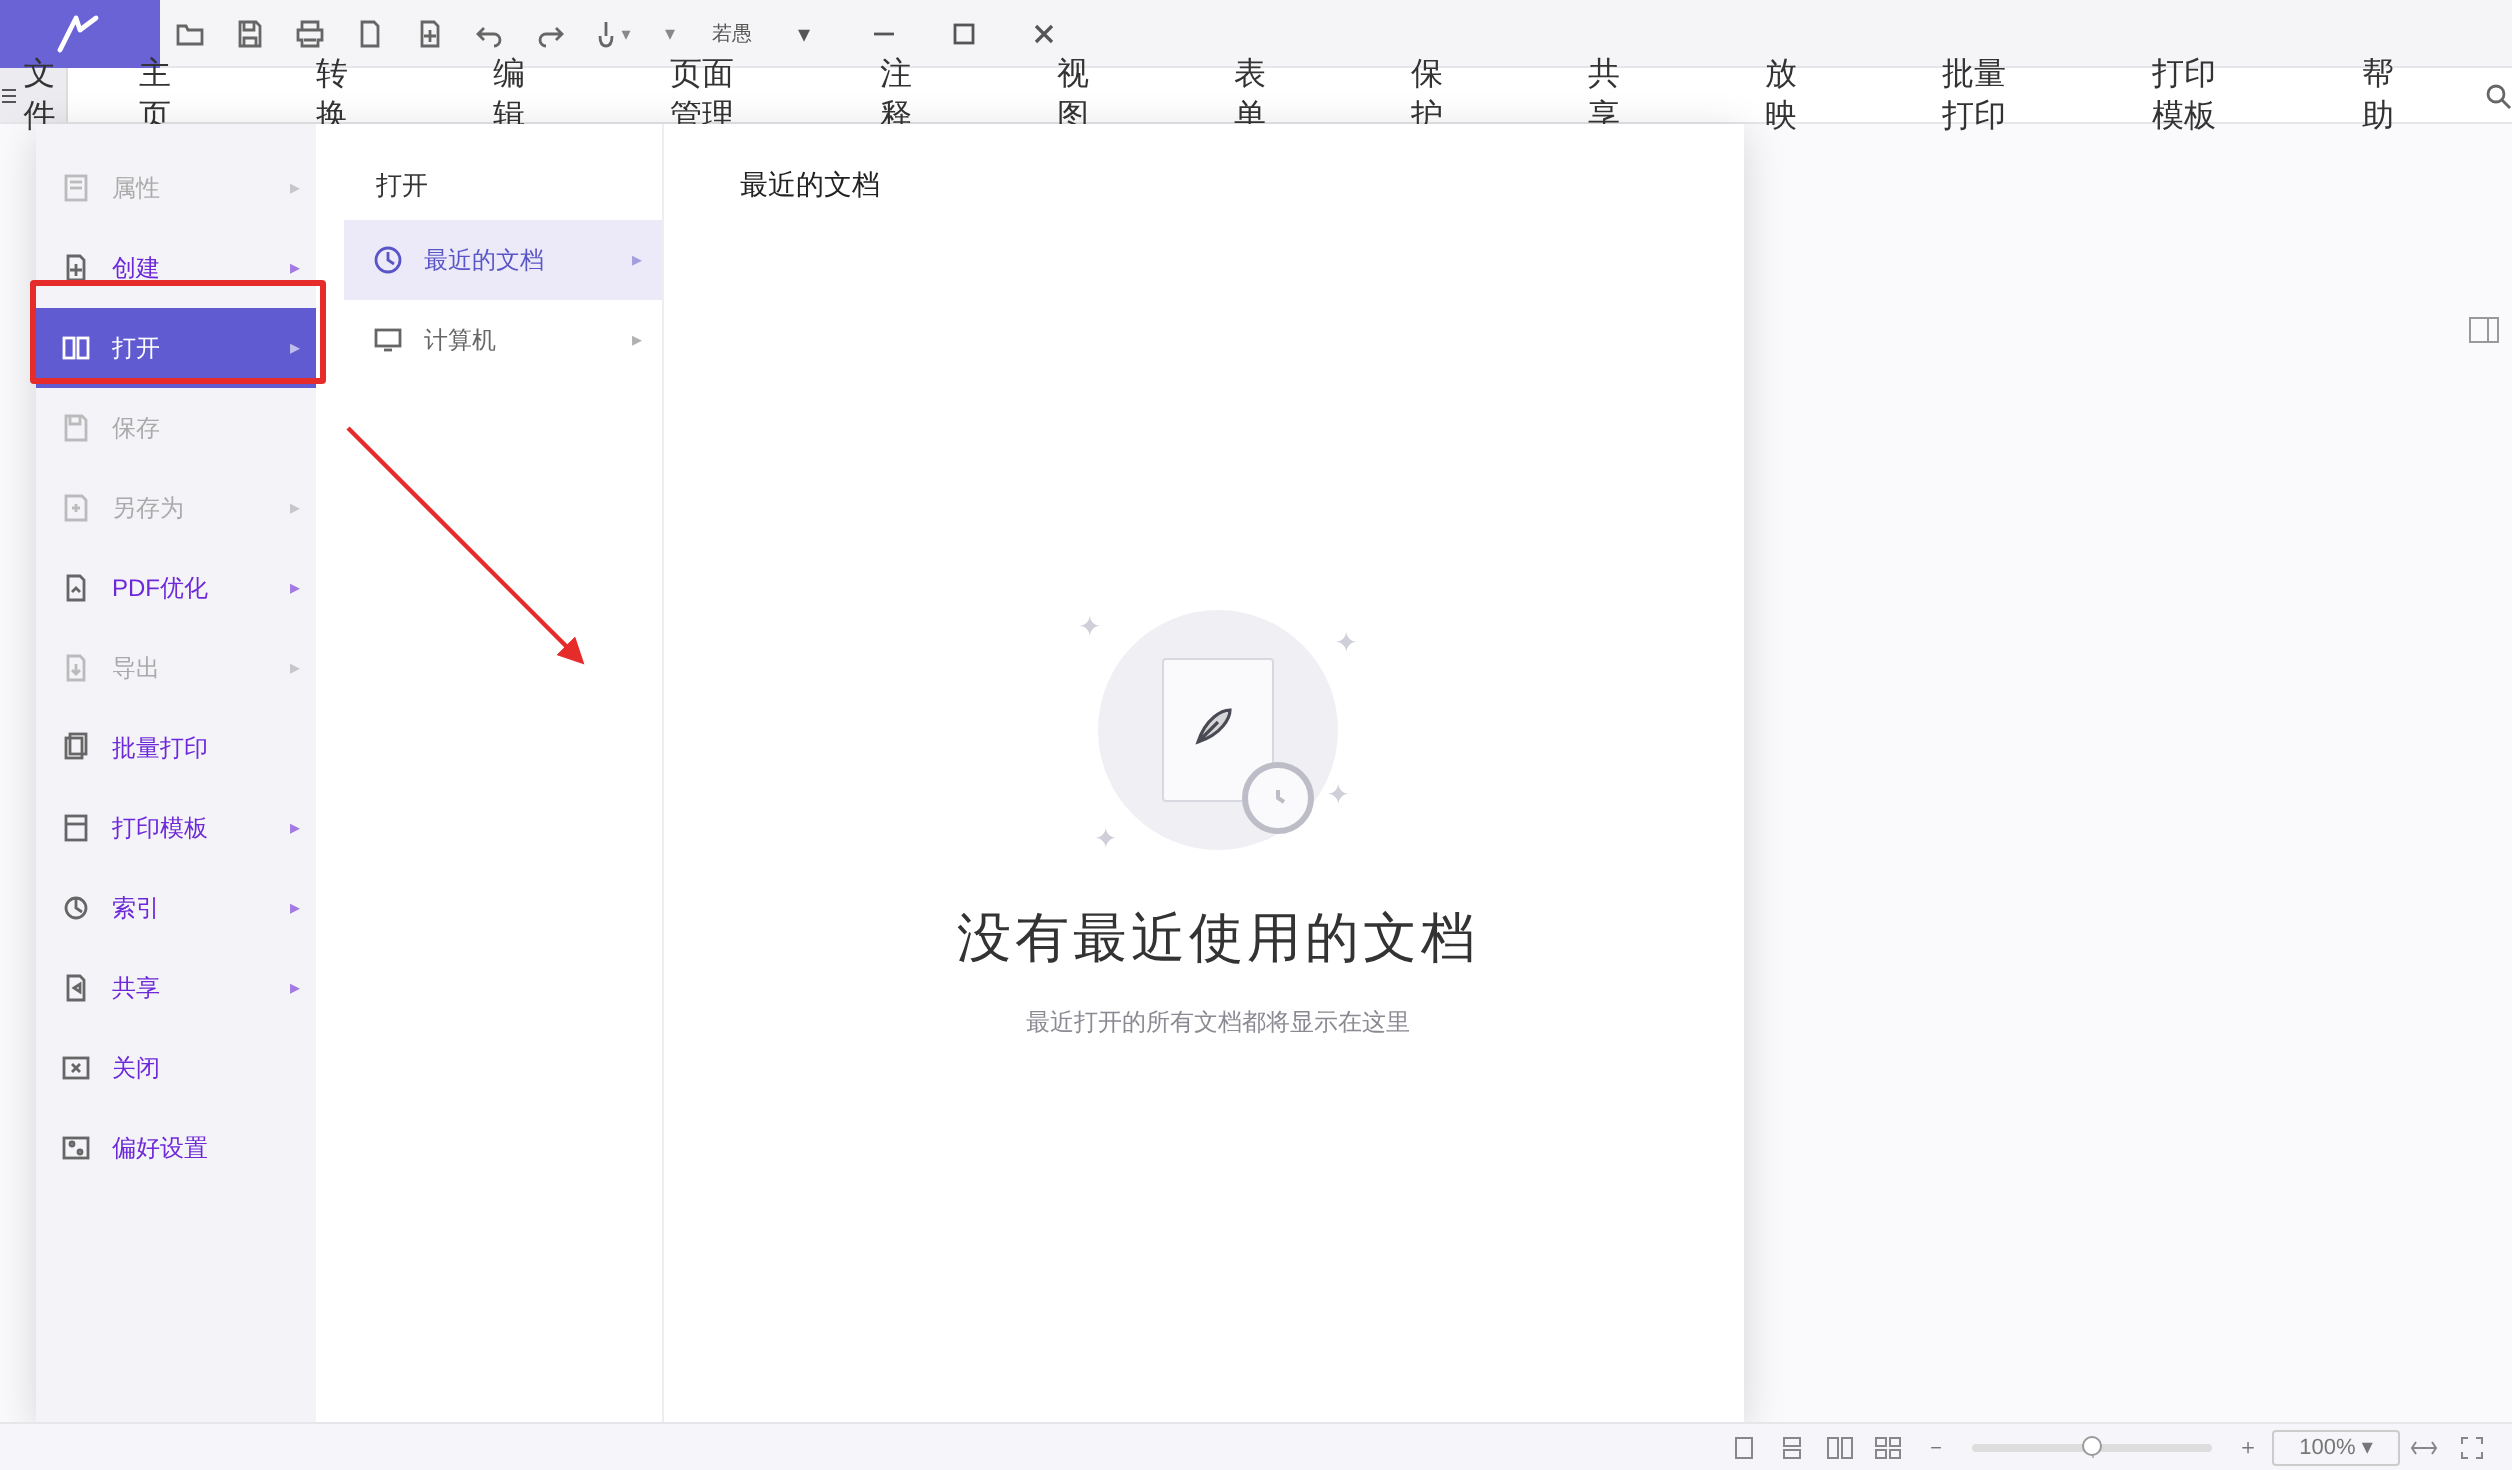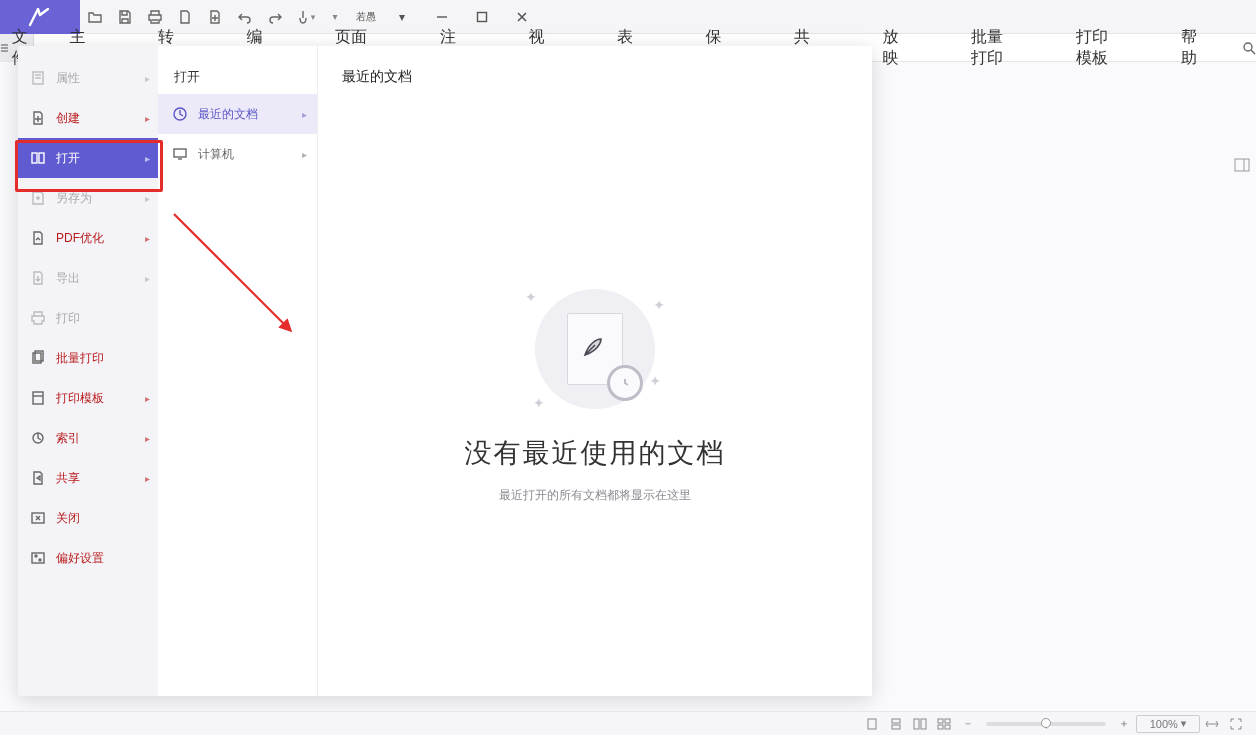--- a/index.html
+++ b/index.html
@@ -36,28 +36,29 @@
   }
   .ribbon-tab {
     padding:0 36px; display:flex;align-items:center; color:#333;
   }
   .ribbon-search {
     width:28px;display:flex;align-items:center;justify-content:center;color:#888;margin-left:8px;
   }
 
   
   .backstage {
-    position:absolute; left:18px; top:46px; width:854px; height:650px;
+    position:absolute; left:18px; top:62px; width:854px; height:650px;
     background:#fff; box-shadow:0 4px 20px rgba(0,0,0,.15);
     display:flex;
+    gap:14px;
   }
   .bs-col1 { width:140px; background:#f4f4f8; display:flex; flex-direction:column; padding-top:12px;}
   .bs-item {
     height:40px; display:flex; align-items:center; padding-left:12px; gap:10px;
-    font-size:12px; color:#b91c1c; position:relative;
+    font-size:12px; color:#6d28d9; position:relative;
   }
   .bs-item.disabled { color:#aaa;}
   .bs-item.active { background:#605bd1; color:#fff;}
   .bs-item .chev {
     position:absolute; right:8px; font-size:10px; color:inherit; opacity:.6;
   }
   .bs-col2 { width:160px; border-right:1px solid #eee; display:flex; flex-direction:column;}
   .bs-col2-title { font-size:13px; color:#333; padding:22px 16px 8px;}
   .bs-sub {
     height:40px; display:flex;align-items:center; padding-left:14px; gap:10px;
@@ -290,20 +291,26 @@
     <div class="bs-item active">
       <svg class="ico" width="16" height="16" viewBox="0 0 16 16">
           <rect x="2" y="3" width="5" height="10"></rect>
           <rect x="9" y="3" width="5" height="10"></rect>
         </svg>
       <span>打开</span>
         <span class="chev">▸</span>
     </div>
     <div class="bs-item disabled">
       <svg class="ico" width="16" height="16" viewBox="0 0 16 16">
+          <path d="M3 2h8l2 2v10H3z M5 2v4h5V2"></path>
+        </svg>
+      <span>保存</span>
+    </div>
+    <div class="bs-item disabled">
+      <svg class="ico" width="16" height="16" viewBox="0 0 16 16">
           <path d="M3 2h8l2 2v10H3z"></path>
           <path d="M6 8h4 M8 6v4"></path>
         </svg>
       <span>另存为</span>
         <span class="chev">▸</span>
     </div>
     <div class="bs-item">
       <svg class="ico" width="16" height="16" viewBox="0 0 16 16">
           <path d="M4 2h6l2 2v10H4z"></path>
           <path d="M6 10l2-2 2 2"></path>
@@ -311,26 +318,20 @@
       <span>PDF优化</span>
         <span class="chev">▸</span>
     </div>
     <div class="bs-item disabled">
       <svg class="ico" width="16" height="16" viewBox="0 0 16 16">
           <path d="M4 2h6l2 2v10H4z"></path>
           <path d="M8 6v5 M6 9l2 2 2-2"></path>
         </svg>
       <span>导出</span>
         <span class="chev">▸</span>
-    </div>
-    <div class="bs-item disabled">
-      <svg class="ico" width="16" height="16" viewBox="0 0 16 16">
-          <path d="M4 6V2h8v4 M2 6h12v5h-2v3H4v-3H2z"></path>
-        </svg>
-      <span>打印</span>
     </div>
     <div class="bs-item">
       <svg class="ico" width="16" height="16" viewBox="0 0 16 16">
           <rect x="3" y="3" width="8" height="10"></rect>
           <rect x="5" y="1" width="8" height="10"></rect>
         </svg>
       <span>批量打印</span>
     </div>
     <div class="bs-item">
       <svg class="ico" width="16" height="16" viewBox="0 0 16 16">

